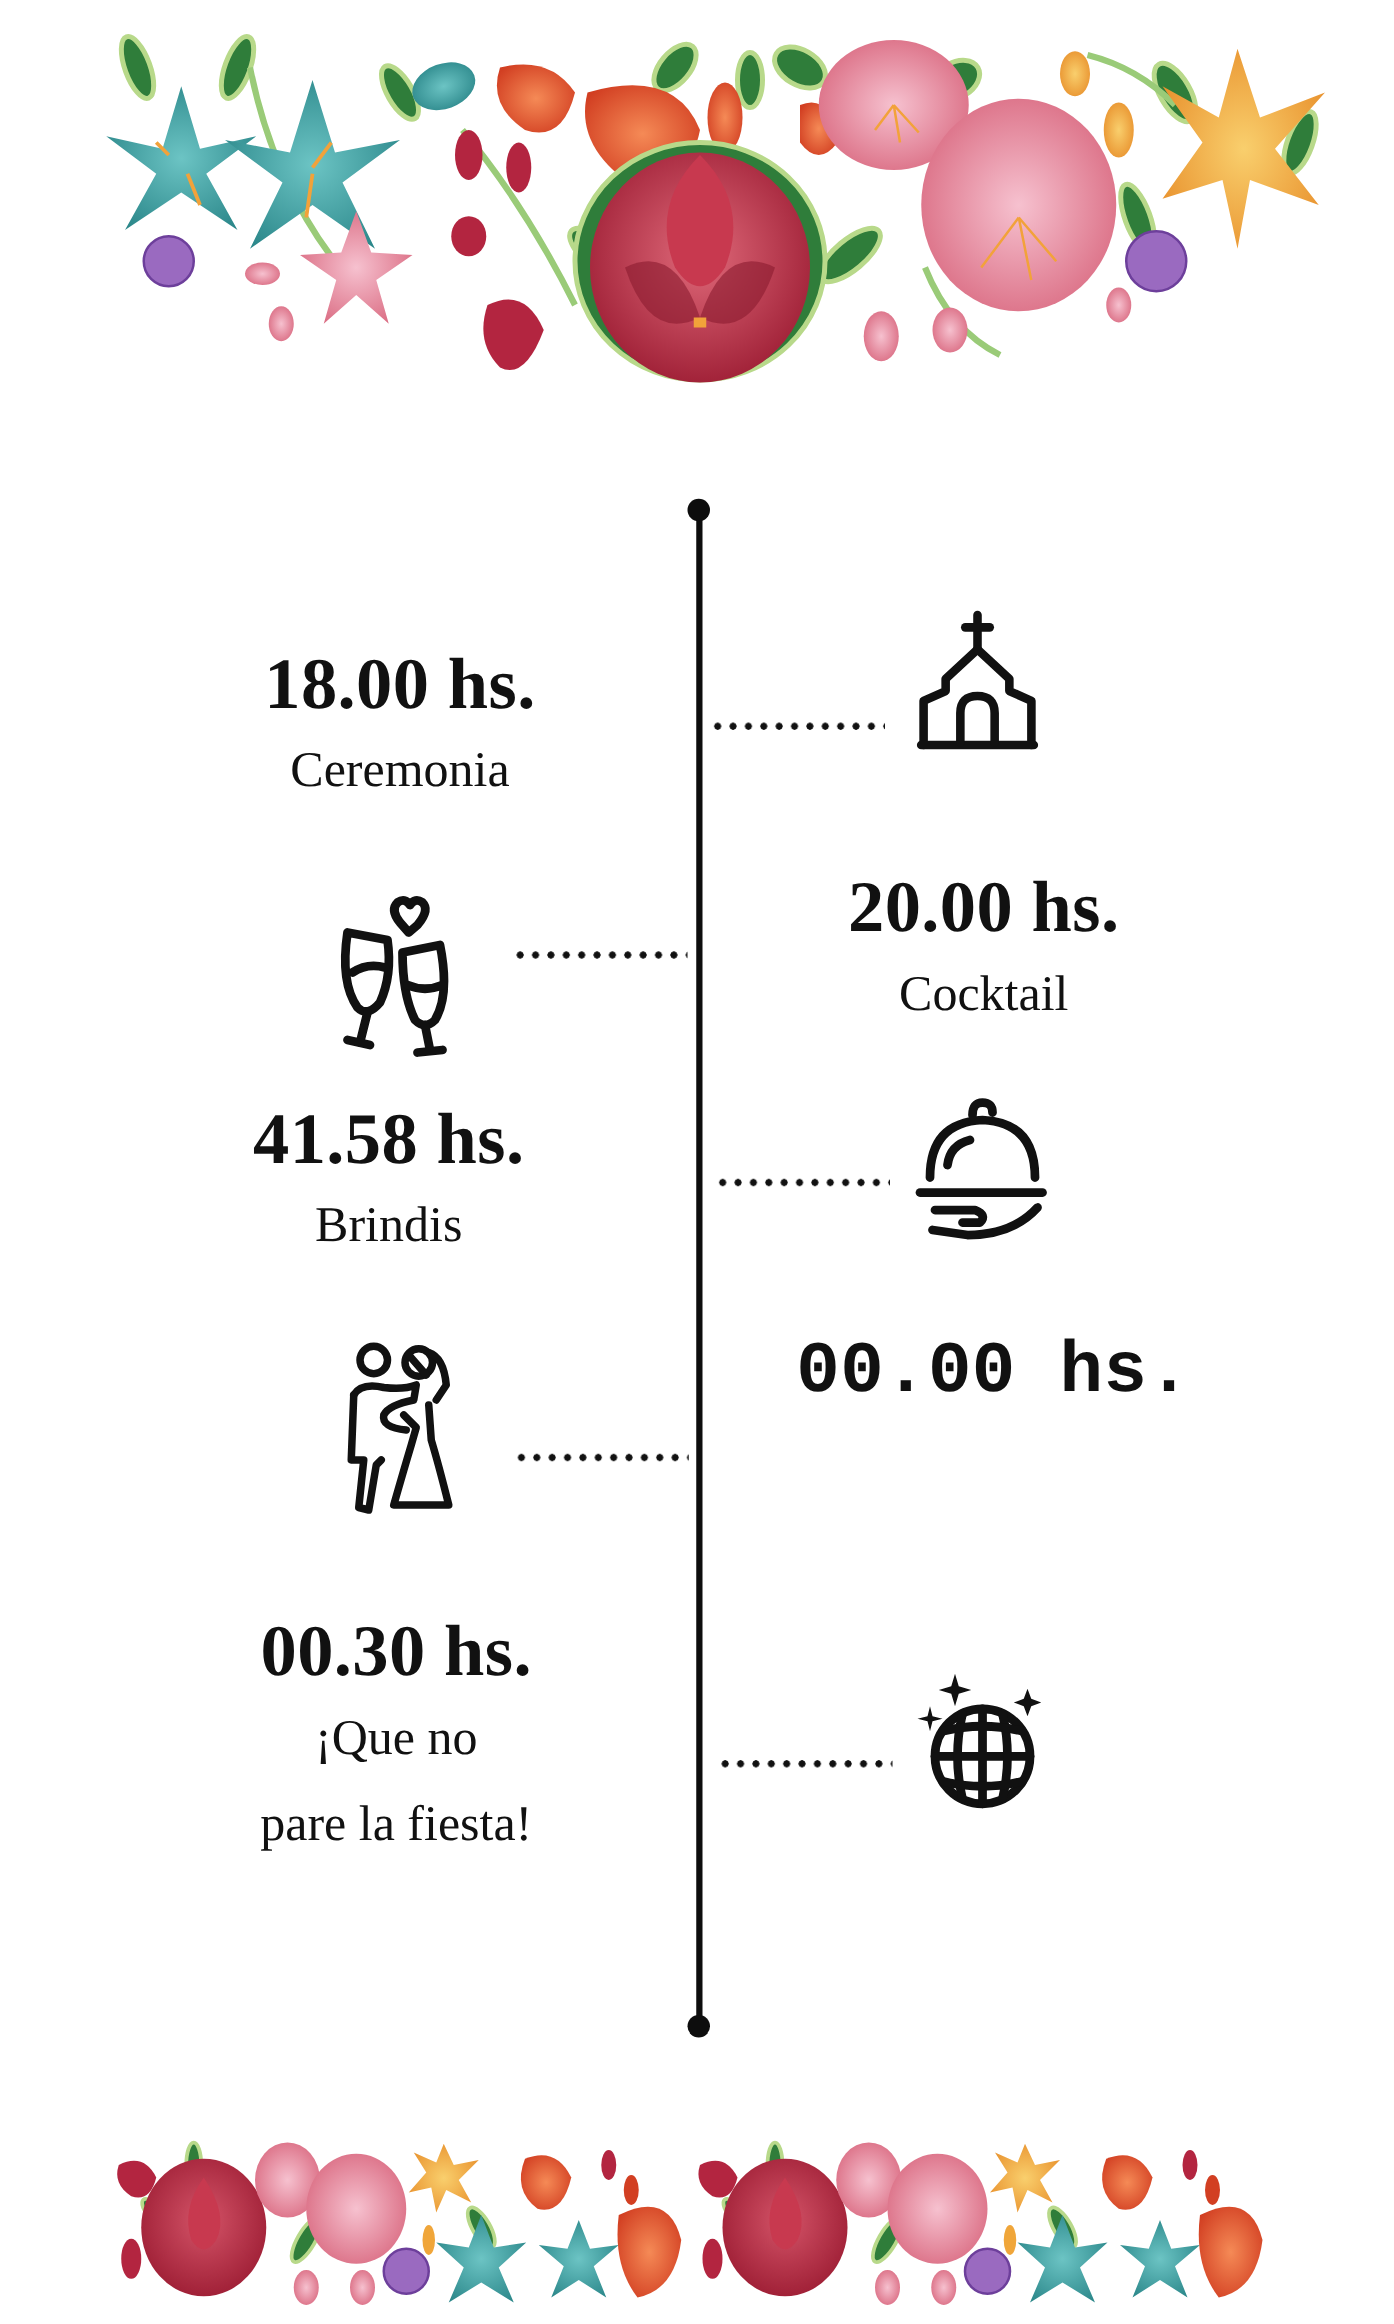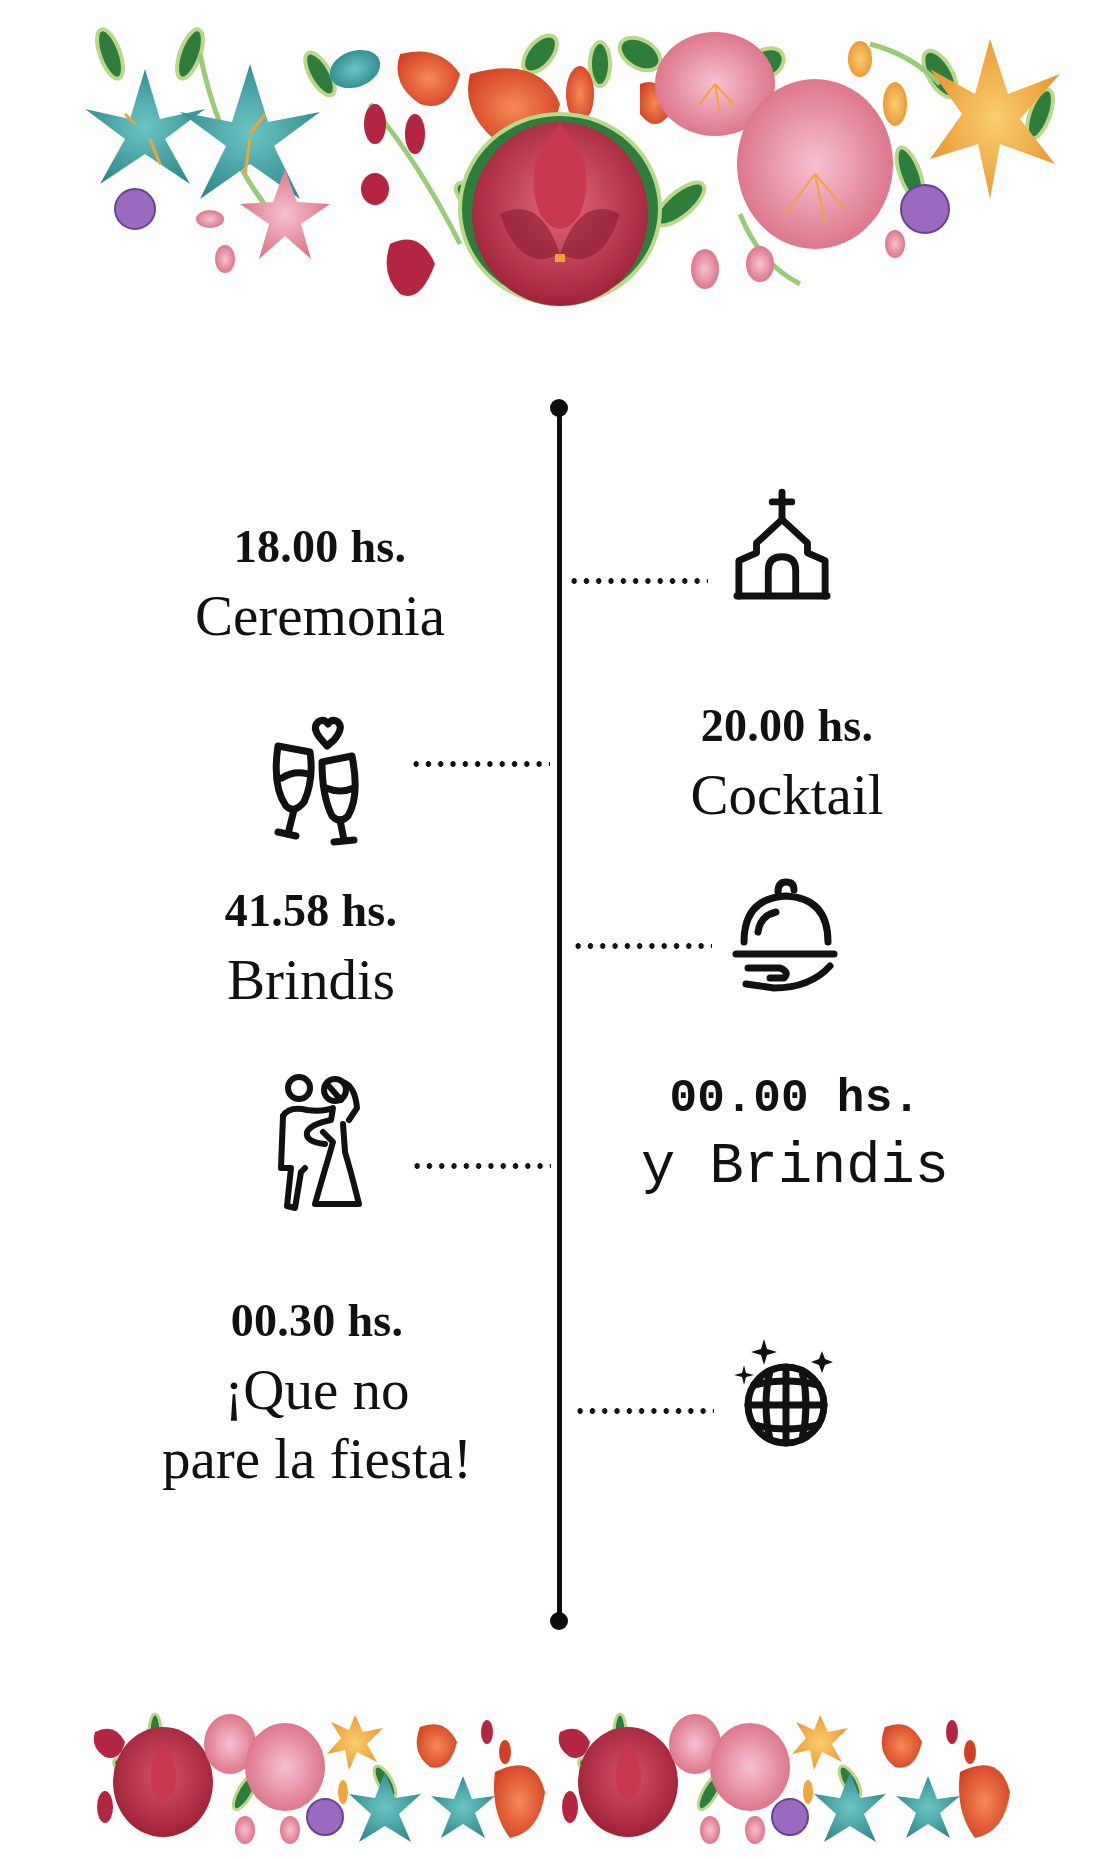--- a/index.html
+++ b/index.html
@@ -4,22 +4,22 @@
 <style>
   html, body { margin:0; padding:0; background:#ffffff; }
   body { width:1115px; height:1859px; position:relative; overflow:hidden; font-family:"Liberation Serif","DejaVu Serif",serif; color:#111; }
   .abs { position:absolute; }
   .floral-top { left:40px; top:14px; width:1040px; height:300px; }
   .floral-bottom { left:85px; top:1712px; width:940px; height:136px; }
   .timeline-line { left:557px; top:408px; width:5px; height:1213px; background:#0d0d0d; }
   .timeline-dot { width:18px; height:18px; border-radius:50%; background:#0d0d0d; }
   .dots { height:6px; background-image: radial-gradient(circle, #111 2.6px, transparent 3px); background-size:12.3px 6px; background-repeat:repeat-x; }
   .event { text-align:center; width:420px; }
-  .time { font-weight:bold; font-size:46px; line-height:68px; display:block; letter-spacing:0.3px; }
-  .label { font-size:57px; line-height:69px; display:block; }
+  .time { font-weight:bold; font-size:58px; line-height:68px; display:block; letter-spacing:0.3px; }
+  .label { font-size:40px; line-height:69px; display:block; }
   .icon svg { width:100%; height:100%; display:block; }
 </style>
 </head>
 <body>
 
 <div class="abs floral-top">
   <svg viewBox="0 0 1040 300" width="1040" height="300">
     <defs>
       <radialGradient id="gCrim" cx="50%" cy="45%" r="60%">
           <stop offset="0" stop-color="#e06a7a"></stop>
@@ -184,21 +184,20 @@
     <path d="M14 66 Q14 22 56 20 Q98 22 98 66"></path>
     <path d="M28 56 Q30 40 46 36"></path>
     <line x1="6" y1="78" x2="104" y2="78"></line>
     <path d="M18 92 L50 92 Q60 96 54 102 L40 102"></path>
     <path d="M16 108 L44 112 Q80 112 100 90"></path>
   </svg>
 </div>
 
 <div class="abs event" style="left:585px; top:1065px;font-family:Liberation Mono, monospace;">
   <span class="time">00.00 hs.</span>
-  <span class="label">y Brindis</span>
 </div>
 <div class="abs dots" style="left:411px; top:1163px; width:140px;"></div>
 <div class="abs icon" style="left:271px; top:1072px; width:98px; height:142px;">
   <svg viewBox="0 0 98 142" fill="none" stroke="#111" stroke-width="6" stroke-linecap="round" stroke-linejoin="round">
     <circle cx="28" cy="16" r="11"></circle>
     <circle cx="64" cy="18" r="11"></circle>
     <path d="M56 12 L70 28"></path>
     <path d="M72 10 Q84 14 86 36 L78 48"></path>
     <path d="M12 44 Q18 34 36 38 Q52 40 62 36 L60 48 Q40 52 36 60 Q34 70 54 72"></path>
     <path d="M12 44 L10 96 L20 96 L16 134 L24 136 L30 100 L34 96"></path>

